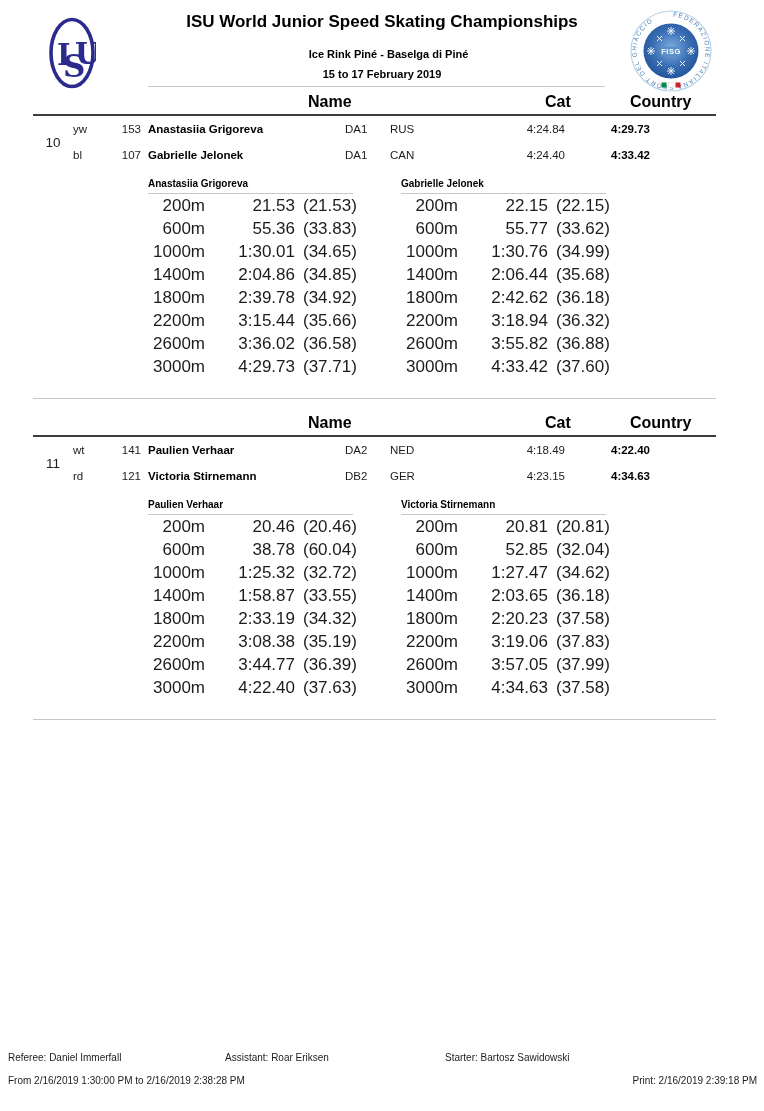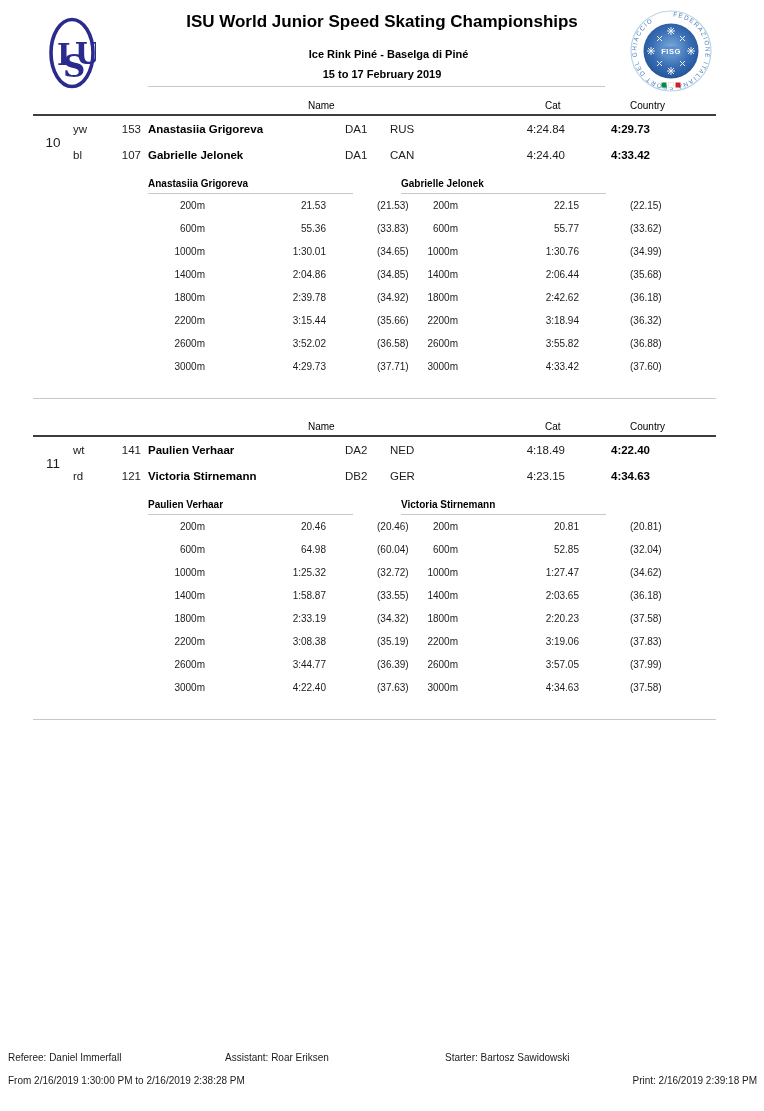--- a/index.html
+++ b/index.html
@@ -11,41 +11,41 @@
   .doc-header { position:relative; height:90px; }
   .doc-title   { position:absolute; top:12px; left:0; right:0; text-align:center; font-size:17px; font-weight:bold; color:#000; }
   .doc-subtitle{ position:absolute; top:48px; left:0; right:0; text-align:center; font-size:11px; font-weight:bold; color:#000;margin-left:13px; }
   .doc-date    { position:absolute; top:68px; left:0; right:0; text-align:center; font-size:11px; font-weight:bold; color:#000; }
   .subtitle-rule { position:absolute; left:148px; top:86px; width:457px; height:1px; background:#c8c8c8; }
   .isu-logo  { position:absolute; left:48px; top:16px; }
   .fisg-logo { position:absolute; left:628px; top:8px; }
   
   #pairs-container { margin-left:33px; width:683px; }
   .row-grid { display:grid; grid-template-columns:40px 28px 40px 7px 197px 45px 95px 80px 85px 1fr; }
-  .col-header { height:21px; align-items:end; font-size:10px; font-weight:normal; color:#000;gap:40px; }
+  .col-header { height:21px; align-items:end; font-size:16px; font-weight:bold; color:#000;gap:40px; }
   .c-bib  { text-align:right; }
   .c-pb   { text-align:right; }
   .c-time { text-align:right; }
   .th-time { padding-right:13px; }
   .c-info { padding-left:2px; box-sizing:border-box; }
   .rule-dark { height:2px; background:#3d3d3d; margin-top:3px; }
   .rule-light { height:1px; background:#c8c8c8; }
   .section-sep { margin-top:20px; margin-bottom:12px; }
   .pair-rows { position:relative; }
   .pair-num { position:absolute; left:0; top:50%; transform:translateY(-50%); width:40px; text-align:center; font-size:13.5px; }
   .skater-row { height:26px; align-items:center; font-size:11.5px; }
   .skater-name, .skater-time { font-weight:bold; color:#000; }
   
   .splits { display:flex; gap:48px; padding-left:115px; margin-top:10px; }
   .split-table { width:205px; }
   .split-name { font-size:10px; font-weight:bold; color:#000; padding-bottom:4px; border-bottom:1px solid #c8c8c8; }
-  .split-row { display:grid; grid-template-columns:57px 90px 58px; height:23px; align-items:center; font-size:10px;gap:31px; }
+  .split-row { display:grid; grid-template-columns:57px 90px 58px; height:23px; align-items:center; font-size:17px; }
   .sd { text-align:right; }
   .st { text-align:right; }
-  .sl { padding-left:20px; }
+  .sl { padding-left:8px; }
   
   .footer { position:absolute; left:0; right:0; top:1048px; height:45px; font-size:10px; }
   .f-referee   { position:absolute; left:8px;   top:4px; }
   .f-assistant { position:absolute; left:225px; top:4px; }
   .f-starter   { position:absolute; left:445px; top:4px; }
   .f-session   { position:absolute; left:8px;   top:27px; }
   .f-print     { position:absolute; right:7px;  top:27px;margin-left:12px; }
 </style>
 </head>
 <body>
@@ -173,21 +173,21 @@
             <div class="st">2:39.78</div>
             <div class="sl">(34.92)</div>
           </div>
           <div class="split-row">
             <div class="sd">2200m</div>
             <div class="st">3:15.44</div>
             <div class="sl">(35.66)</div>
           </div>
           <div class="split-row">
             <div class="sd">2600m</div>
-            <div class="st">3:52.02</div>
+            <div class="st">3:36.02</div>
             <div class="sl">(36.58)</div>
           </div>
           <div class="split-row">
             <div class="sd">3000m</div>
             <div class="st">4:29.73</div>
             <div class="sl">(37.71)</div>
           </div>
         </div>
         <div class="split-table">
           <div class="split-name">Gabrielle Jelonek</div>
@@ -283,21 +283,21 @@
         <div class="split-table">
           <div class="split-name">Paulien Verhaar</div>
 
           <div class="split-row">
             <div class="sd">200m</div>
             <div class="st">20.46</div>
             <div class="sl">(20.46)</div>
           </div>
           <div class="split-row">
             <div class="sd">600m</div>
-            <div class="st">64.98</div>
+            <div class="st">38.78</div>
             <div class="sl">(60.04)</div>
           </div>
           <div class="split-row">
             <div class="sd">1000m</div>
             <div class="st">1:25.32</div>
             <div class="sl">(32.72)</div>
           </div>
           <div class="split-row">
             <div class="sd">1400m</div>
             <div class="st">1:58.87</div>

